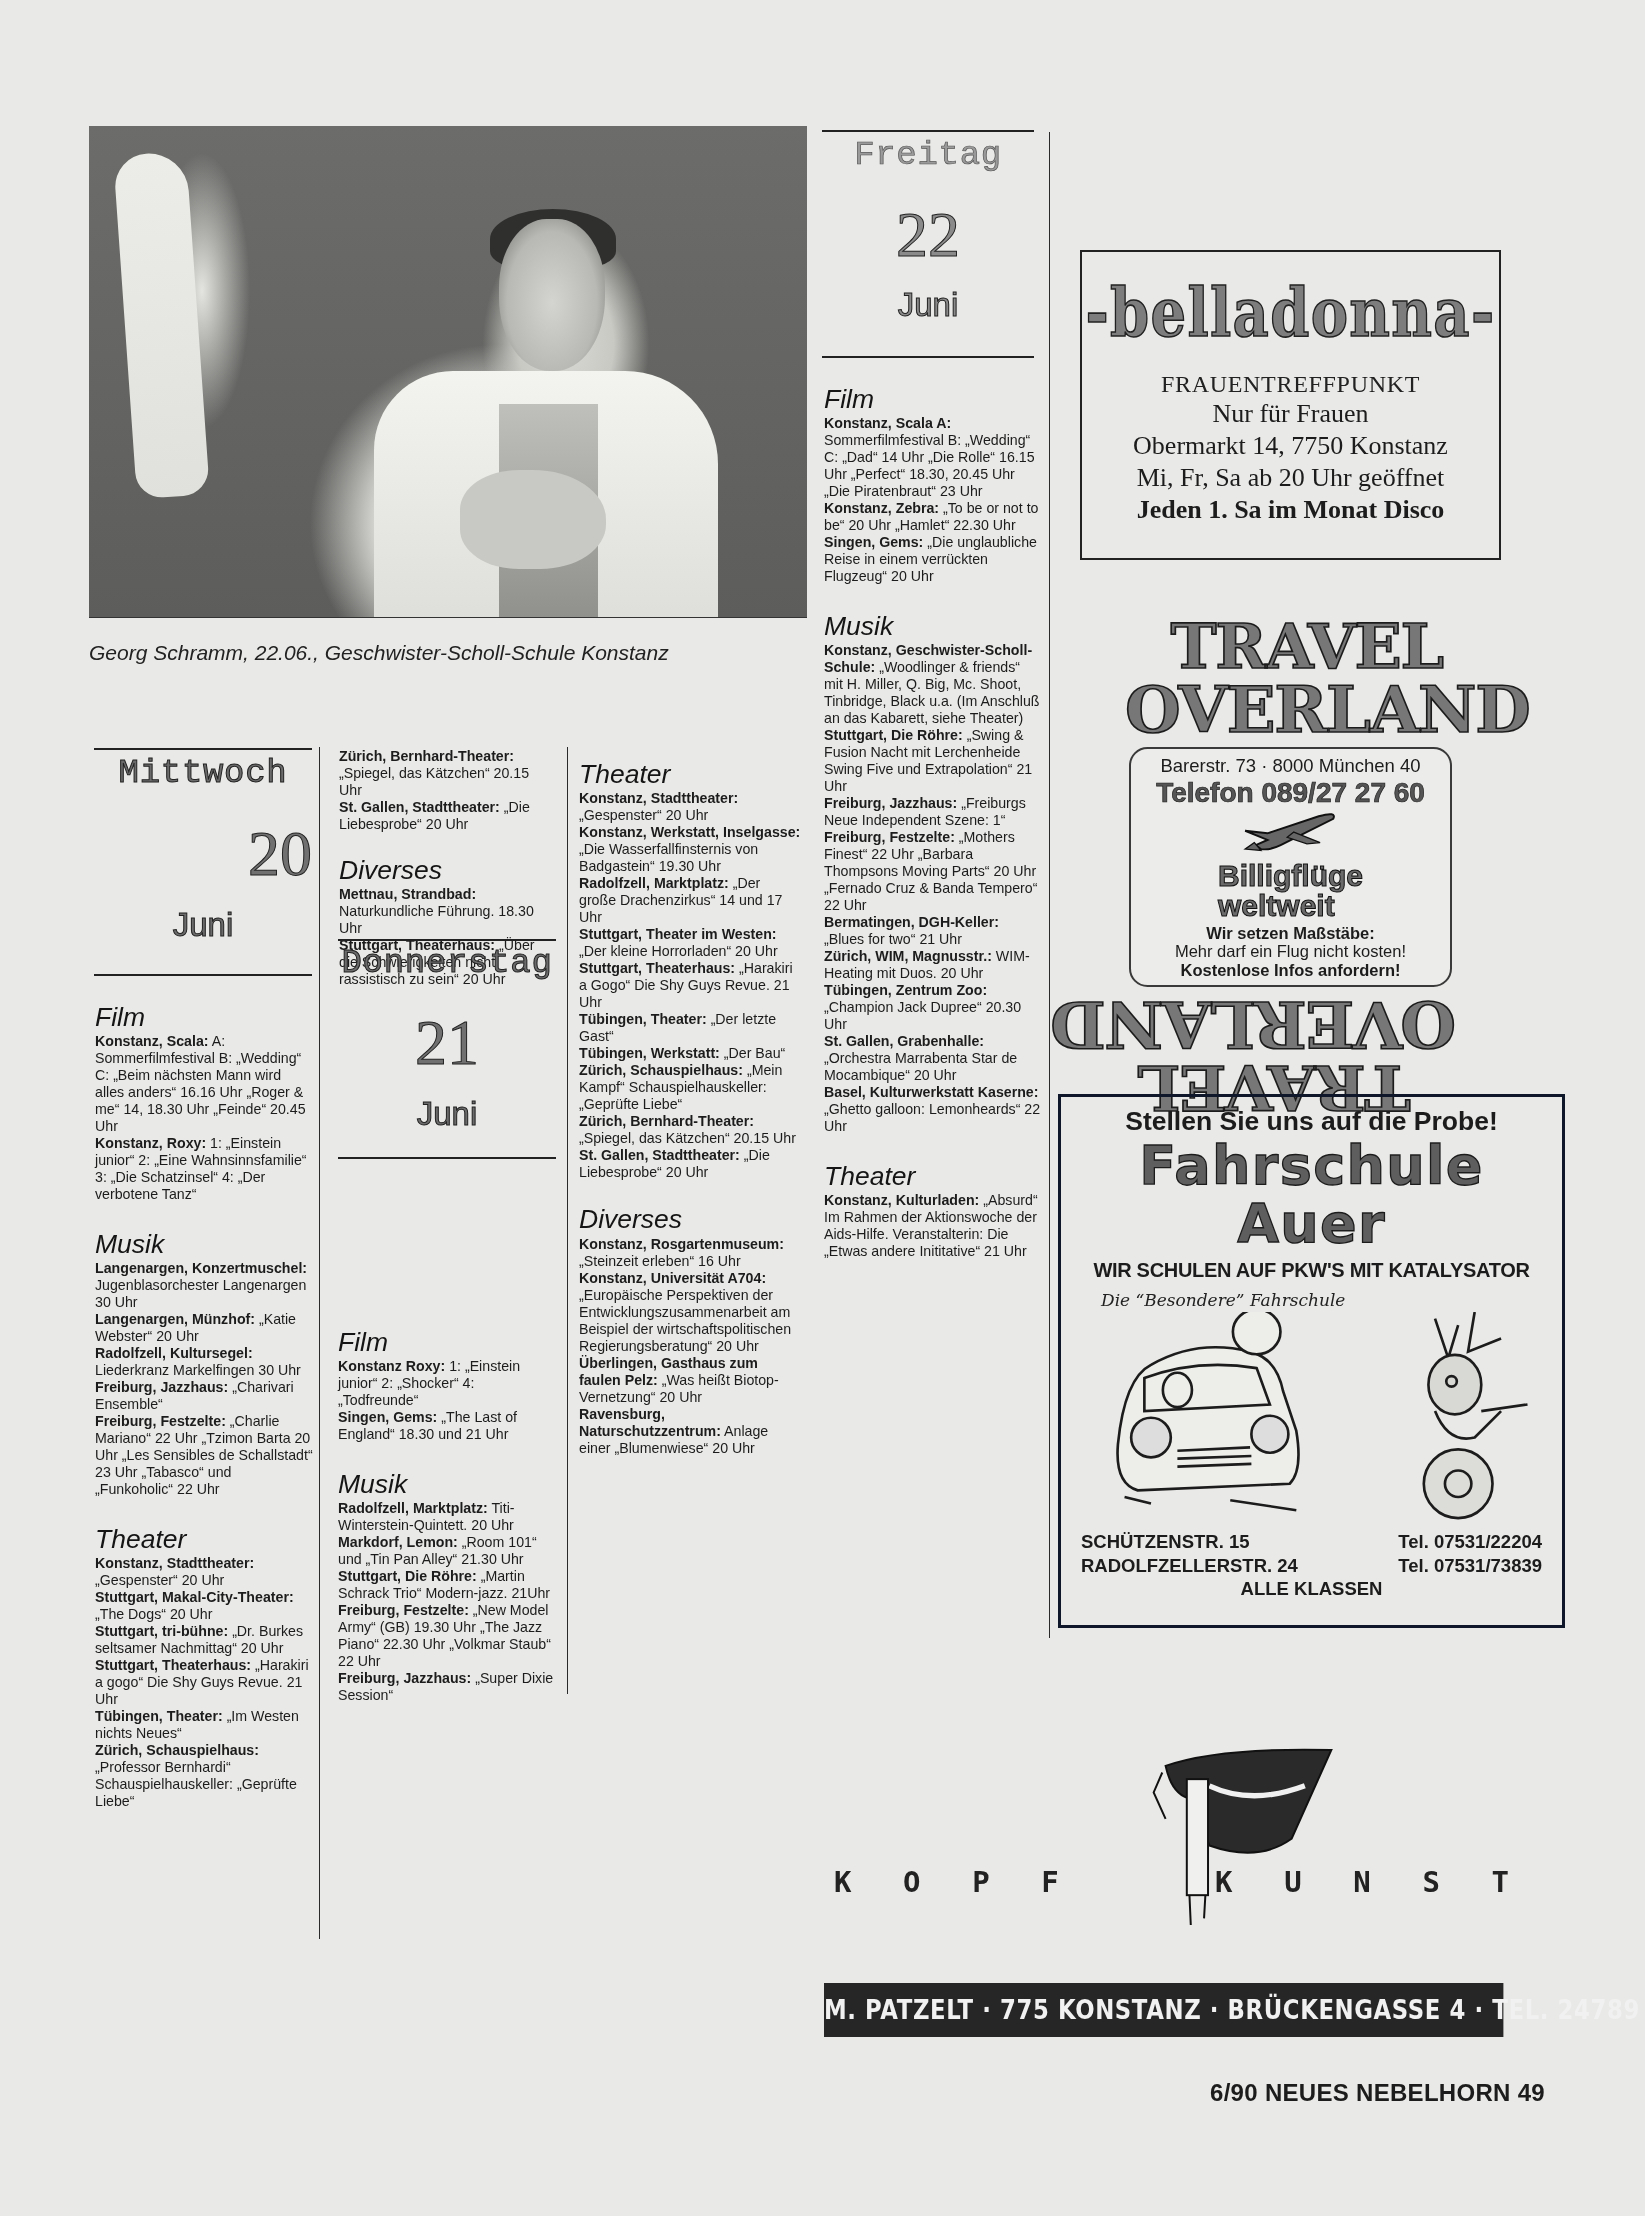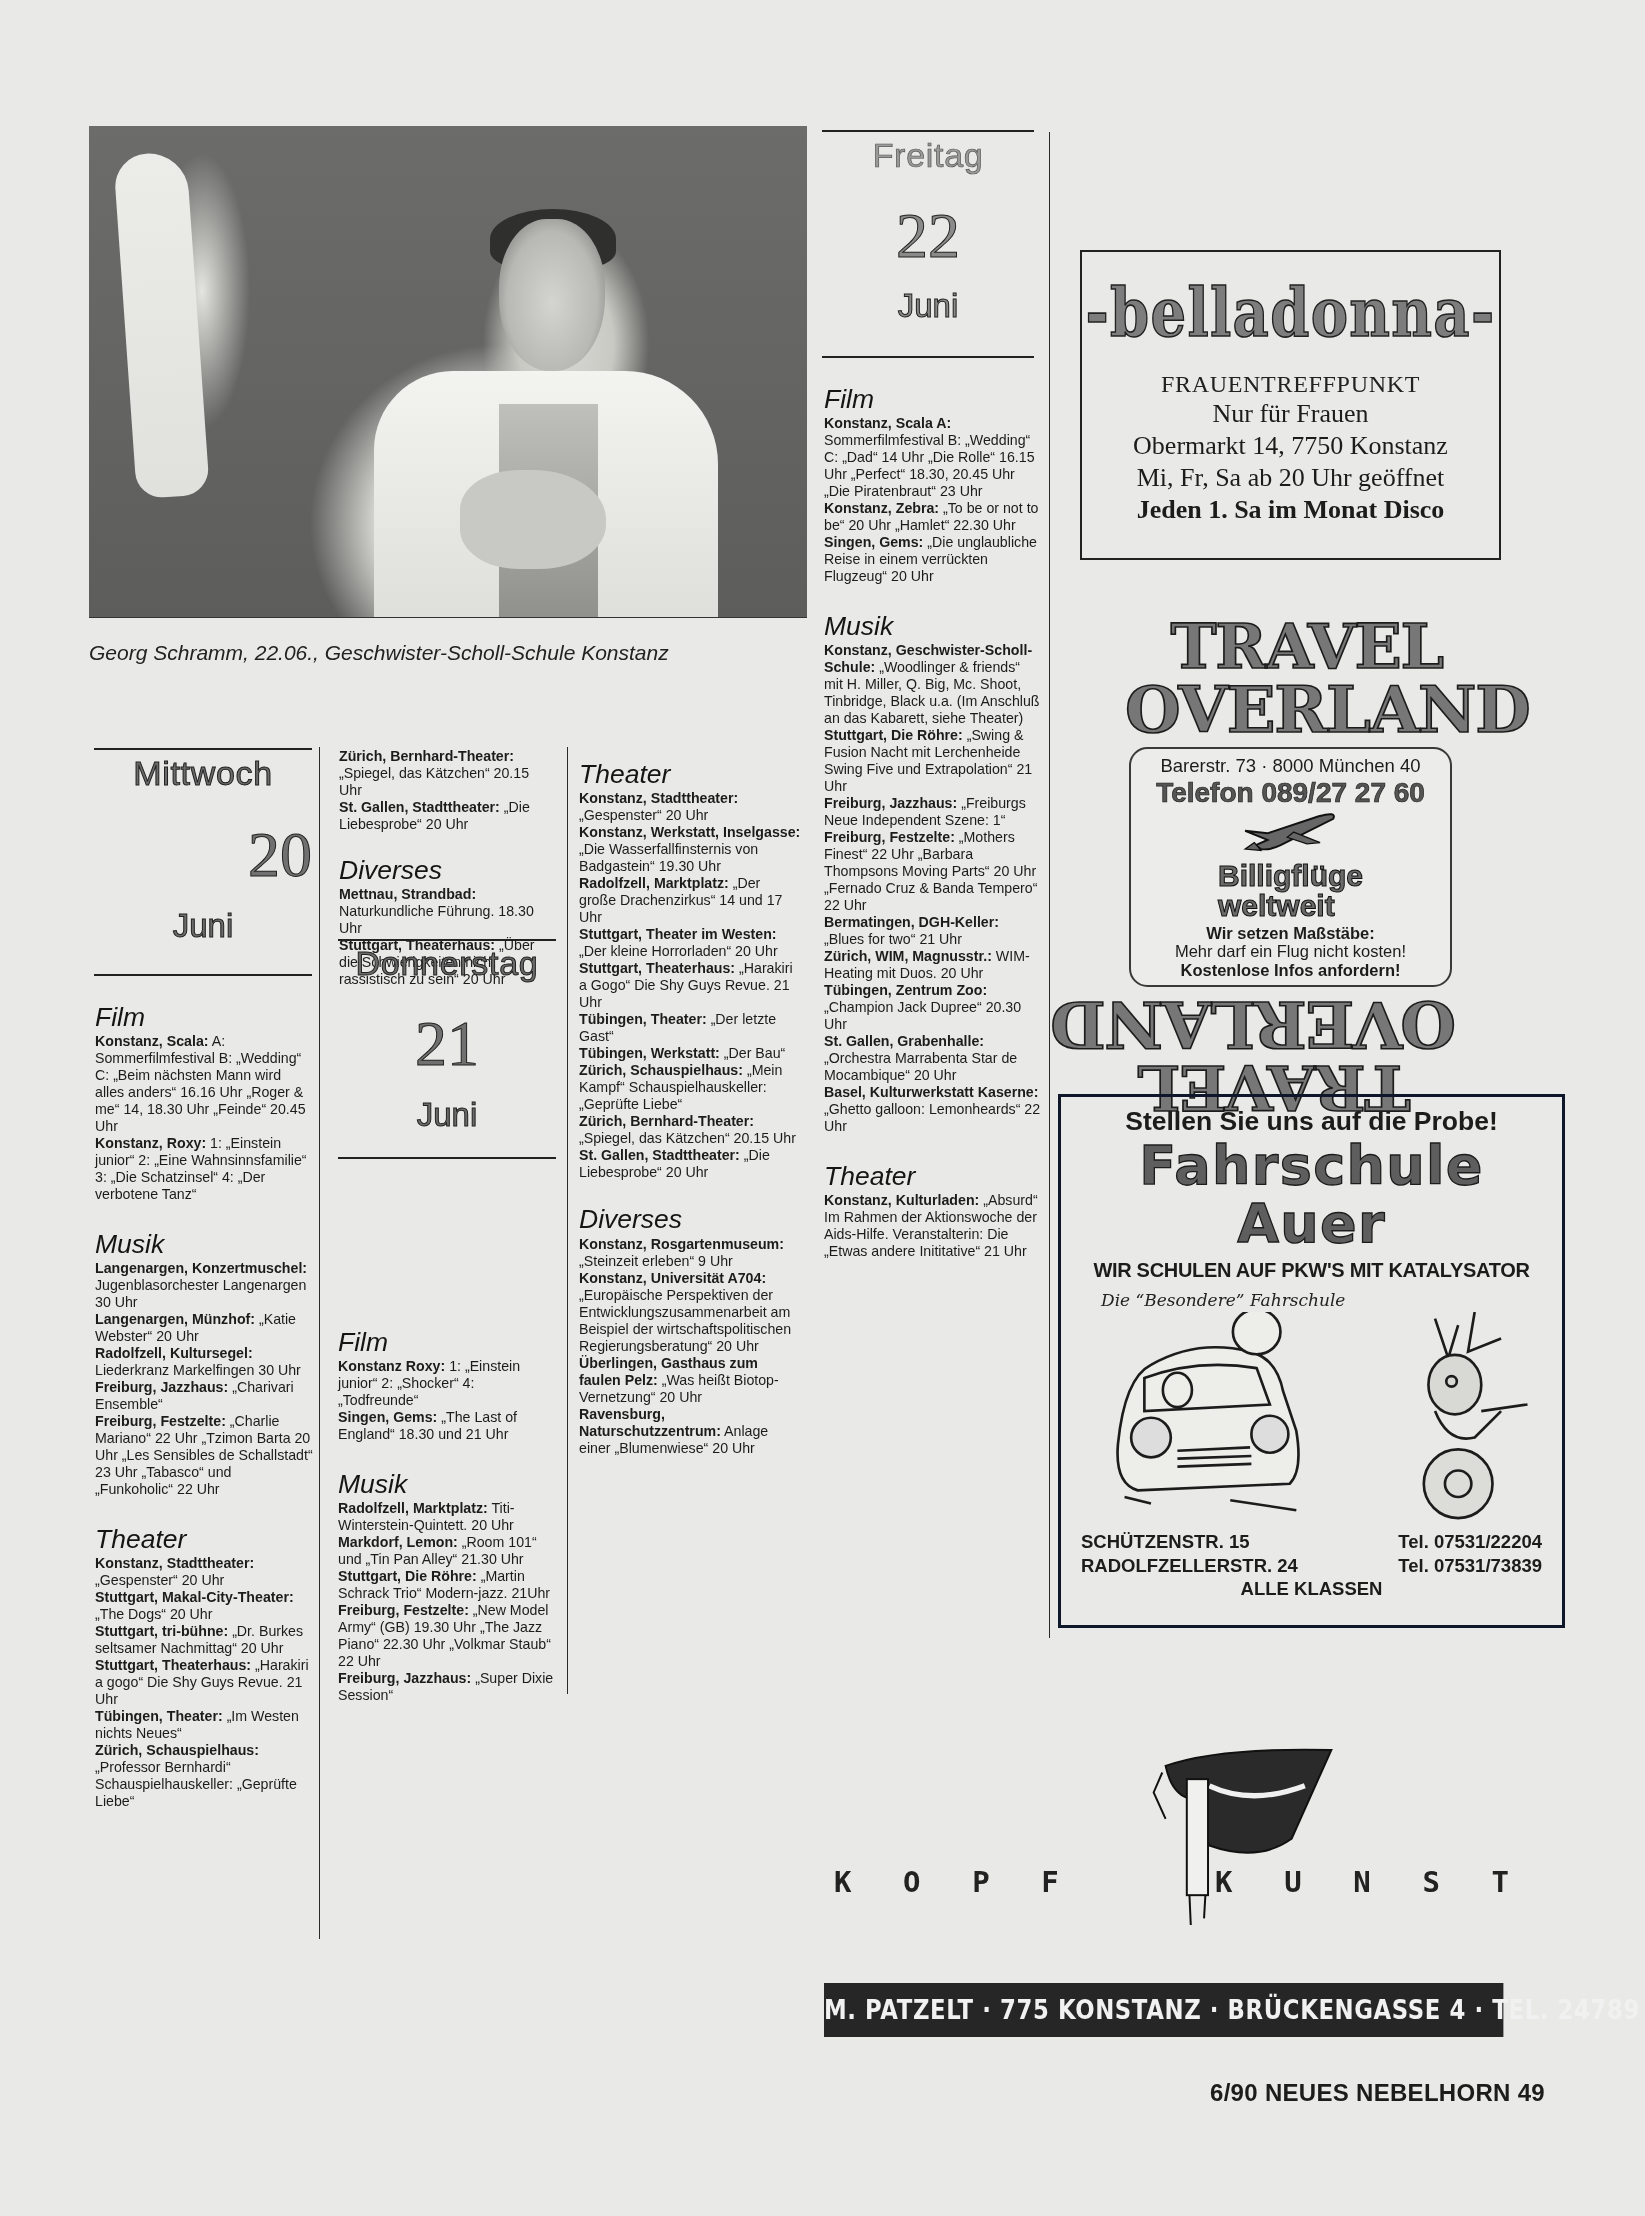--- a/index.html
+++ b/index.html
@@ -48,21 +48,21 @@
     position:absolute; left:371px; top:344px; width:146px; height:99px;
     background:#c8c8c4; border-radius:40% 50% 45% 40%;
   }
   .caption {
     left:89px; top:641px; font-style:italic; font-size:21px; color:#222;
     white-space:nowrap;
   }
 
   
   .dayhead { text-align:center; border-top:2px solid #222; border-bottom:2px solid #222; }
-  .dayname { font-family:Liberation Sans, sans-serif; font-size:34px; color:#6b6b6b;
+  .dayname { font-family:Liberation Mono, monospace; font-size:34px; color:#6b6b6b;
              -webkit-text-stroke:1px #222; letter-spacing:0.7px; }
   .daynum { font-family:"Liberation Serif", serif; font-size:64px; color:#707070;
             -webkit-text-stroke:1px #222; line-height:1; }
   .daymonth { font-size:33px; color:#6b6b6b; -webkit-text-stroke:1px #222; }
 
   
   .col { font-size:14.2px; line-height:17px; color:#1c1c1c; }
   .cat { font-style:italic; font-size:26.5px; line-height:29px; color:#151515; margin:0 0 1.3px 0; }
   .entry { margin:0; }
   .entry b { font-weight:bold; }
@@ -189,21 +189,21 @@
   <p class="entry"><b>Radolfzell, Marktplatz:</b><span> „Der große Drachenzirkus“ 14 und 17 Uhr</span></p>
   <p class="entry"><b>Stuttgart, Theater im Westen:</b><span> „Der kleine Horrorladen“ 20 Uhr</span></p>
   <p class="entry"><b>Stuttgart, Theaterhaus:</b><span> „Harakiri a Gogo“ Die Shy Guys Revue. 21 Uhr</span></p>
   <p class="entry"><b>Tübingen, Theater:</b><span> „Der letzte Gast“</span></p>
   <p class="entry"><b>Tübingen, Werkstatt:</b><span> „Der Bau“</span></p>
   <p class="entry"><b>Zürich, Schauspielhaus:</b><span> „Mein Kampf“ Schauspielhauskeller: „Geprüfte Liebe“</span></p>
   <p class="entry"><b>Zürich, Bernhard-Theater:</b><span> „Spiegel, das Kätzchen“ 20.15 Uhr</span></p>
   <p class="entry"><b>St. Gallen, Stadttheater:</b><span> „Die Liebesprobe“ 20 Uhr</span></p>
 
   <div class="cat" style="margin-top:24px;">Diverses</div>
-  <p class="entry"><b>Konstanz, Rosgartenmuseum:</b><span> „Steinzeit erleben“ 9 Uhr</span></p>
+  <p class="entry"><b>Konstanz, Rosgartenmuseum:</b><span> „Steinzeit erleben“ 16 Uhr</span></p>
   <p class="entry"><b>Konstanz, Universität A704:</b><span> „Europäische Perspektiven der Entwicklungszusammenarbeit am Beispiel der wirtschaftspolitischen Regierungsberatung“ 20 Uhr</span></p>
   <p class="entry"><b>Überlingen, Gasthaus zum faulen Pelz:</b><span> „Was heißt Biotop-Vernetzung“ 20 Uhr</span></p>
   <p class="entry"><b>Ravensburg, Naturschutzzentrum:</b><span> Anlage einer „Blumenwiese“ 20 Uhr</span></p>
 </div>
 
 <div class="abs dayhead" style="left:822px; top:130px; width:212px; height:224px;">
   <div class="dayname" style="margin-top:4px; color:#9a9a9a; -webkit-text-stroke:0.7px #555;">Freitag</div>
   <div class="daynum" style="margin-top:29px; color:#8a8a8a;">22</div>
   <div class="daymonth" style="margin-top:18.5px; color:#8a8a8a;">Juni</div>
 </div>

